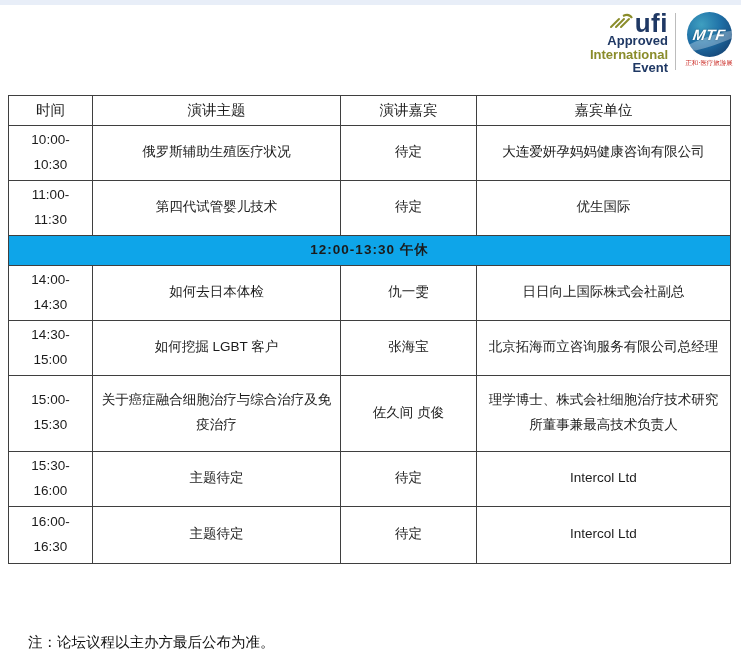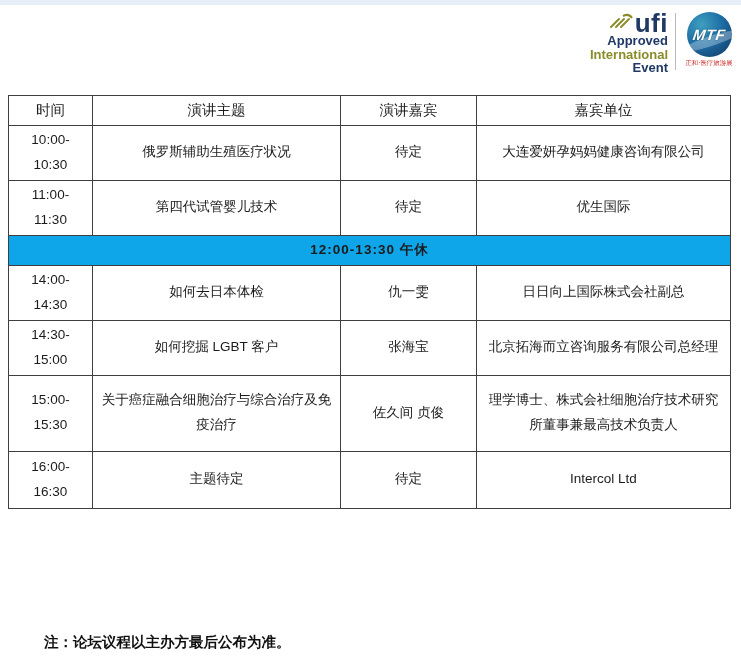--- a/index.html
+++ b/index.html
@@ -64,21 +64,21 @@
   table.schedule thead th {
     font-size:14.5px; font-weight:normal; height:30px; line-height:1.2; padding:4px;
   }
   td.break-cell {
     background:#0ea5e9; color:#ffffff; font-weight:bold;
     font-size:14.5px; letter-spacing:1px; line-height:1.2;
   }
   
   .note {
     position:absolute; left:28px; top:633px;
-    font-size:14.5px; font-weight:bold; color:#101010;margin-left:16px;
+    font-size:14.5px; font-weight:normal; color:#101010;
   }
 </style>
 </head>
 <body>
 
 <div class="top-strip"></div>
 
 <div class="logos">
   <div class="ufi">
     <div class="ufi-top">
@@ -149,20 +149,26 @@
         <td>如何挖掘 LGBT 客户</td>
         <td>张海宝</td>
         <td>北京拓海而立咨询服务有限公司总经理</td>
       </tr>
       <tr style="height: 76px; margin-top: 46px;">
         <td>15:00-15:30</td>
         <td>关于癌症融合细胞治疗与综合治疗及免疫治疗</td>
         <td>佐久间 贞俊</td>
         <td>理学博士、株式会社细胞治疗技术研究所董事兼最高技术负责人</td>
       </tr>
+      <tr style="height: 48px;">
+        <td>15:30-16:00</td>
+        <td>主题待定</td>
+        <td>待定</td>
+        <td>Intercol Ltd</td>
+      </tr>
       <tr style="height: 57px;">
         <td>16:00-16:30</td>
         <td>主题待定</td>
         <td>待定</td>
         <td>Intercol Ltd</td>
       </tr>
     </tbody>
 </table>
 
 <div class="note">注：论坛议程以主办方最后公布为准。</div>

